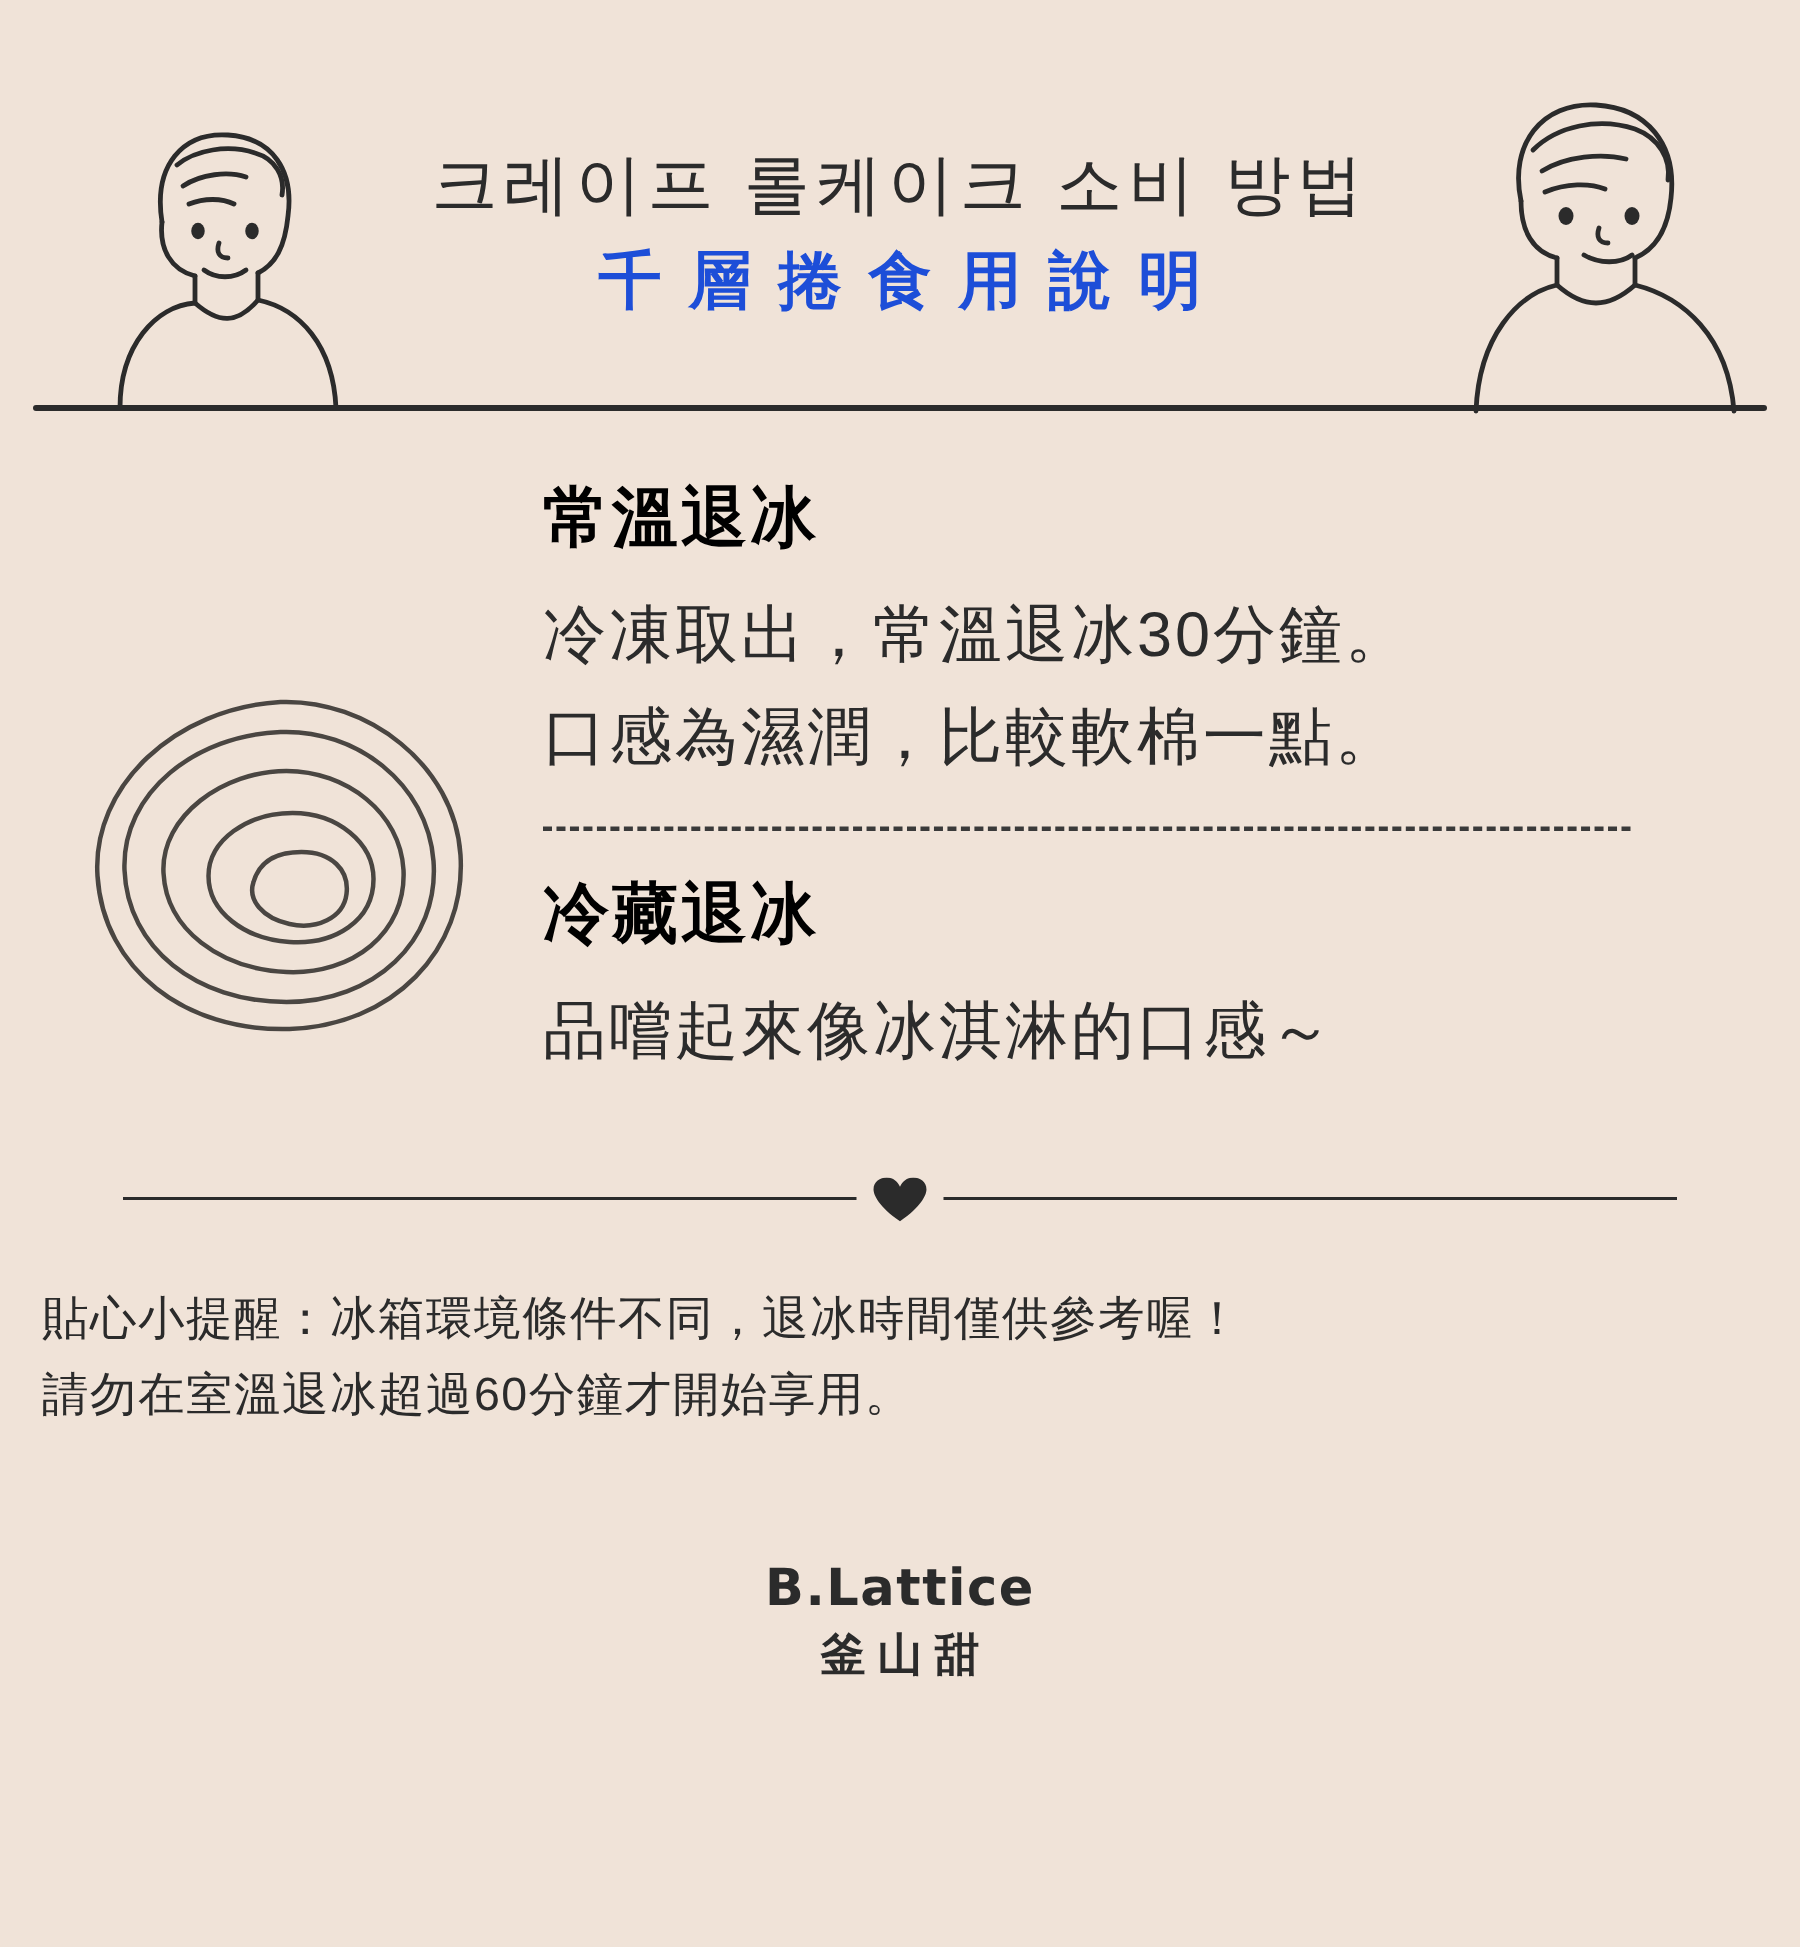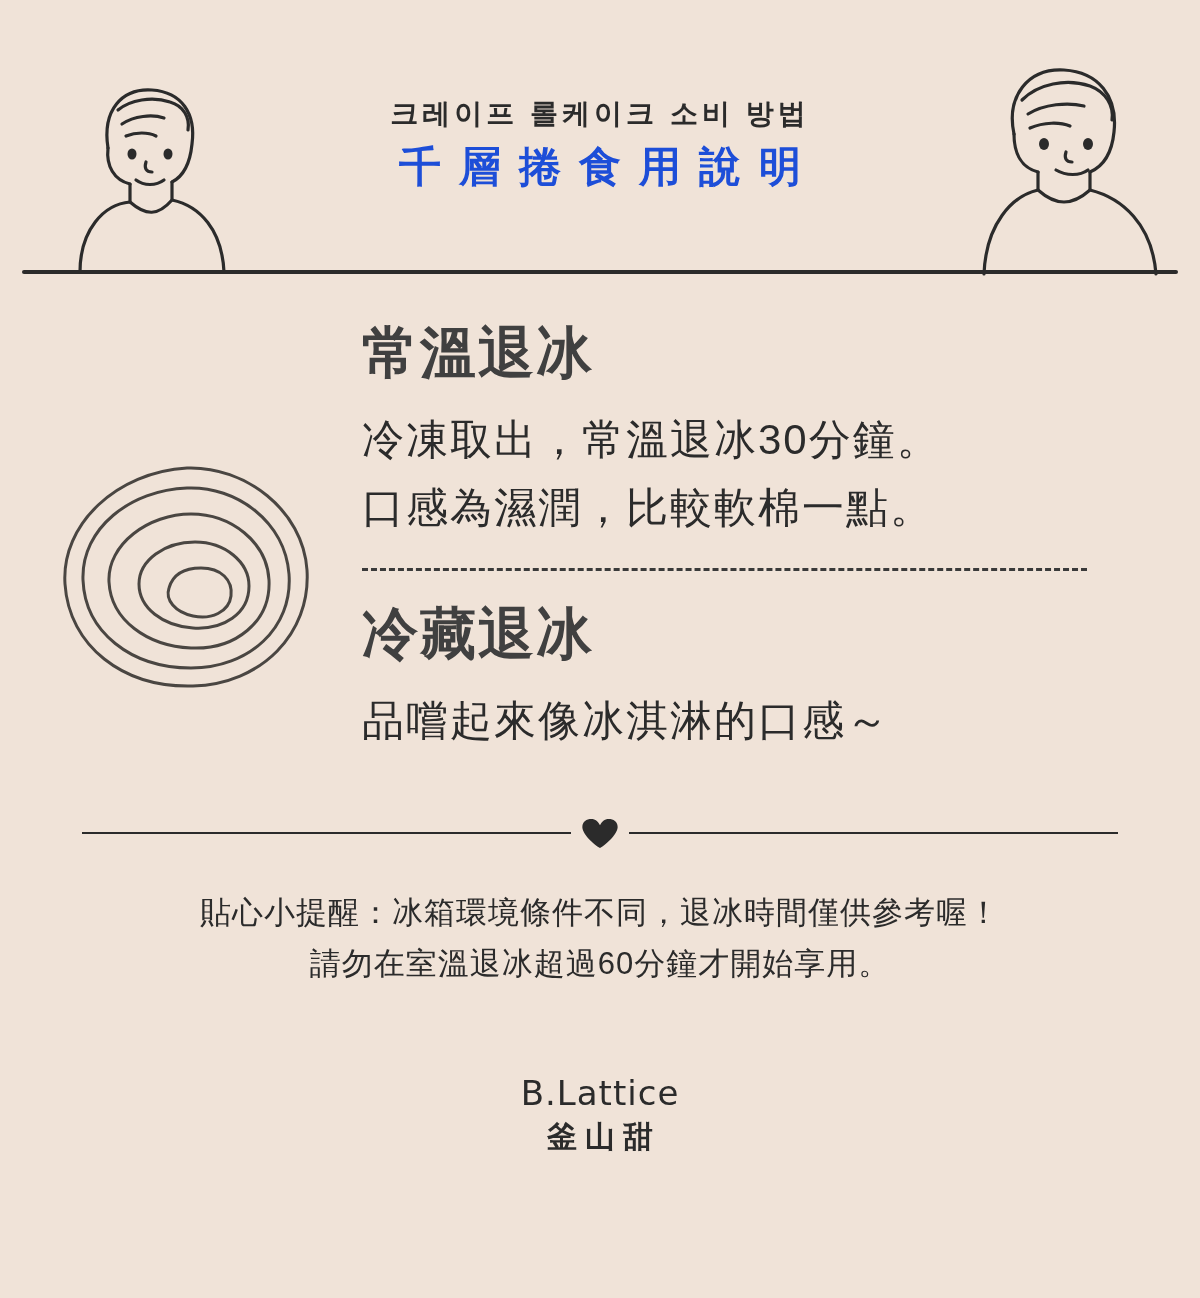--- a/index.html
+++ b/index.html
@@ -30,22 +30,22 @@
 
   .header-titles {
     position: absolute;
     left: 0;
     right: 0;
     top: 96px;
     text-align: center;
   }
 
   .title-ko {
-    font-size: 28px;
-    font-weight: bold;
+    font-size: 44px;
+    font-weight: normal;
     letter-spacing: 4px;
     color: #2b2b2b;
     line-height: 1.25;
     white-space: nowrap;
   }
 
   .title-zh {
     font-size: 42px;
     font-weight: bold;
     letter-spacing: 18px;
@@ -94,24 +94,24 @@
     width: 260px;
     height: 230px;
   }
 
   .sections {
     margin-left: 362px;
     margin-right: 80px;
   }
 
   .section-title {
-    font-size: 56px;
+    font-size: 44px;
     font-weight: bold;
     letter-spacing: 2px;
-    color: #404040;
+    color: #000000;
     margin-bottom: 14px;
     font-family: Liberation Serif, serif;
   }
 
   .section-line {
     font-size: 42px;
     letter-spacing: 2px;
     line-height: 1.62;
     color: #2b2b2b;
   }
@@ -148,37 +148,37 @@
     width: 58px;
     height: 40px;
     background: #f0e3d8;
     text-align: center;
   }
   .heart-divider .heart svg { display: block; margin: 6px auto 0 auto; }
 
   
   .notes {
     margin-top: 34px;
-    text-align: center;
+    padding-left: 28px;
   }
   .notes .note {
     font-size: 31px;
     letter-spacing: 1px;
     line-height: 1.65;
     color: #2b2b2b;
   }
 
   
   .brand {
     margin-top: 84px;
     text-align: center;
   }
   .brand-latin {
     font-size: 34px;
-    font-weight: normal;
+    font-weight: bold;
     letter-spacing: 1px;
     color: #2b2b2b;
     font-family: "DejaVu Sans", sans-serif;
   }
   .brand-zh {
     margin-top: 4px;
     font-size: 30px;
     font-weight: bold;
     letter-spacing: 8px;
     color: #2b2b2b;

